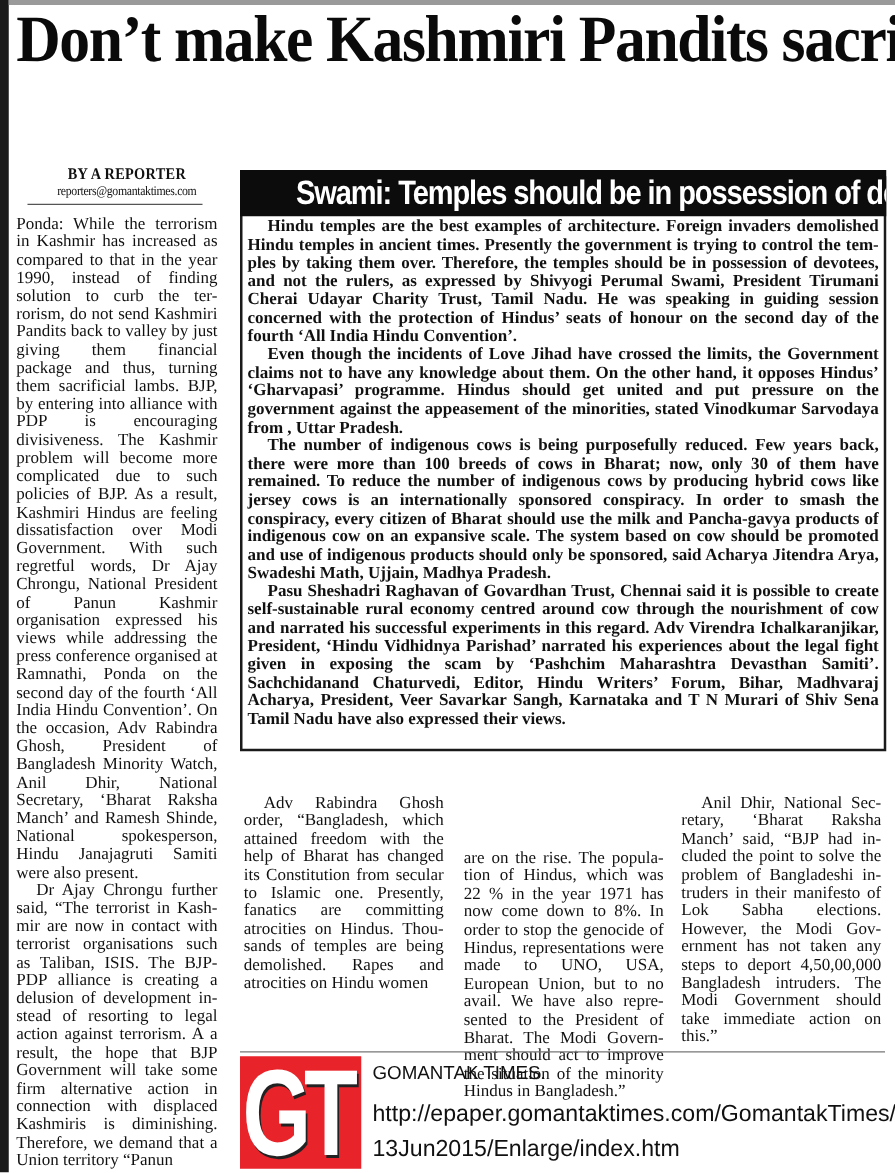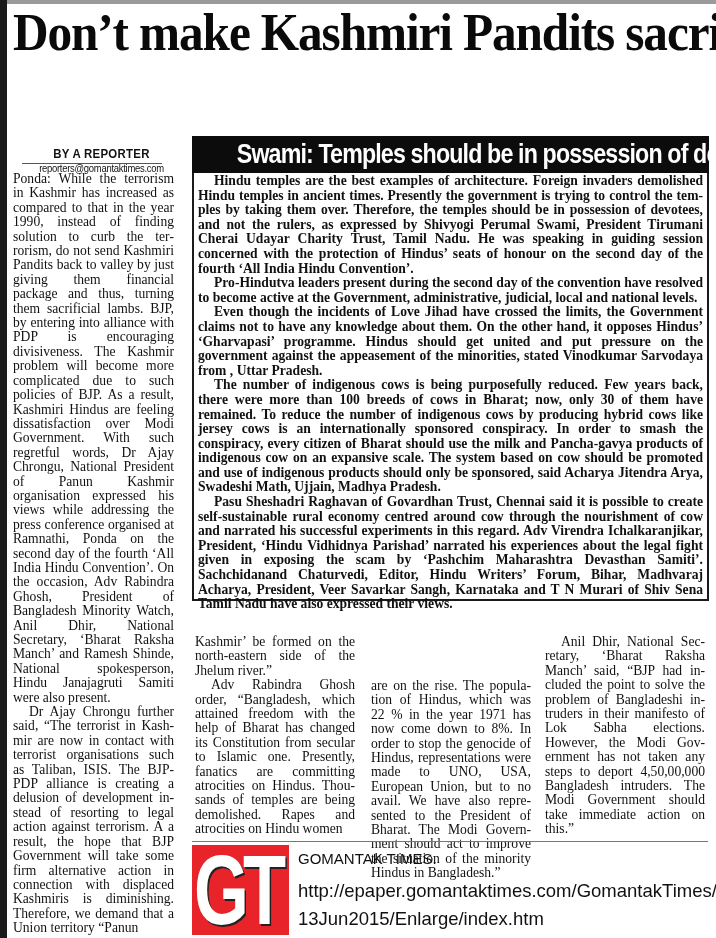--- a/index.html
+++ b/index.html
@@ -1,20 +1,20 @@
 <!DOCTYPE html>
 <html><head>
 <meta charset="utf-8">
 <style>
   html, body { margin:0; padding:0; background:#ffffff; }
   body { width:716px; height:938px; position:relative; overflow:hidden; font-family:"Liberation Serif", serif; color:#111; }
   .left-bar { position:absolute; left:0; top:0; width:7px; height:938px; background:#1a1a1a; }
   .top-rule { position:absolute; left:7px; top:0; width:709px; height:4px; background:#9a9a9a; }
   .headline { position:absolute; left:13px; top:6px; width:700px; margin:0; font-family:"Liberation Serif", serif; font-weight:bold; font-size:53px; line-height:53px; letter-spacing:-1.2px; color:#0a0a0a; transform:scaleX(0.93); transform-origin:left top; white-space:nowrap; }
-  .byline { position:absolute; left:14px; top:131px; width:175px; text-align:center; font-family:Liberation Sans, sans-serif;margin-top:15px; }
+  .byline { position:absolute; left:14px; top:131px; width:175px; text-align:center; font-family:Liberation Serif, serif; }
   .byline .by { font-weight:bold; font-size:13px; letter-spacing:0.3px; transform:scaleX(0.88); display:block; }
   .byline .email { font-size:10.5px; letter-spacing:-0.3px; display:block; margin-top:1px; transform:scaleX(0.9); }
   .byline-rule { position:absolute; left:22px; top:163px; width:140px; height:1px; background:#555; }
   .col { position:absolute; font-size:13.6px; line-height:14.4px; text-align:justify; hyphens:manual; }
   .col p { margin:0; }
   .col p.indent { text-indent:16px;font-family:Liberation Serif, serif; }
   .col-left { left:13px; top:172px; width:161px; }
   .col-left .dateline { font-weight:normal; }
   .box { position:absolute; left:192px; top:141px; width:517px; height:460px; border:2px solid #1a1a1a; box-sizing:border-box; }
   .box-title { position:absolute; left:192px; top:136px; width:517px; height:37px; background:#0c0c0c; color:#fff; font-family:"Liberation Sans", sans-serif; font-weight:bold; font-size:27px; line-height:37px; text-align:center; letter-spacing:-1px; white-space:nowrap; overflow:hidden; }
@@ -47,28 +47,26 @@
 
 <div class="col col-left">
   <p><span class="dateline">Ponda:</span><span> While the terrorism in Kashmir has increased as compared to that in the year 1990, instead of find­ing solution to curb the ter­rorism, do not send Kash­miri Pandits back to valley by just giving them finan­cial package and thus, turn­ing them sacrificial lambs. BJP, by entering into alli­ance with PDP is encourag­ing divisiveness. The Kash­mir problem will become more complicated due to such policies of BJP. As a result, Kashmiri Hindus are feeling dissatisfaction over Modi Government. With such regretful words, Dr Ajay Chrongu, National President of Panun Kash­mir organisation expressed his views while addressing the press conference organ­ised at Ramnathi, Ponda on the second day of the fourth ‘All India Hindu Conven­tion’. On the occasion, Adv Rabindra Ghosh, President of Bangladesh Minority Watch, Anil Dhir, National Secretary, ‘Bharat Raksha Manch’ and Ramesh Shin­de, National spokesperson, Hindu Janajagruti Samiti were also present.</span></p>
   <p class="indent">Dr Ajay Chrongu further said, “The terrorist in Kash­mir are now in contact with terrorist organisations such as Taliban, ISIS. The BJP-PDP alliance is creating a delusion of development in­stead of resorting to legal action against terrorism. A a result, the hope that BJP Government will take some firm alternative action in connection with displaced Kashmiris is diminishing. Therefore, we demand that a Union territory “Panun</p>
 </div>
 
 <div class="box"></div>
 <div class="box-title"><span>Swami: Temples should be in possession of devotees</span></div>
 <div class="box-body">
   <p>Hindu temples are the best examples of architecture. Foreign invaders demolished Hindu temples in ancient times. Presently the government is trying to control the tem­ples by taking them over. Therefore, the temples should be in possession of devotees, and not the rulers, as expressed by Shivyogi Perumal Swami, President Tirumani Cherai Udayar Charity Trust, Tamil Nadu. He was speaking in guiding session concerned with the protection of Hindus’ seats of honour on the second day of the fourth ‘All India Hin­du Convention’.</p>
-  <p>Pro-Hindutva leaders present during the second day of the convention have resolved to become active at the Government, administrative, judicial, local and national levels.</p>
   <p>Even though the incidents of Love Jihad have crossed the limits, the Government claims not to have any knowledge about them. On the other hand, it opposes Hindus’ ‘Gharvapasi’ programme. Hindus should get united and put pressure on the government against the appeasement of the minorities, stated Vinodkumar Sarvodaya from , Uttar Pradesh.</p>
   <p>The number of indigenous cows is being purposefully reduced. Few years back, there were more than 100 breeds of cows in Bharat; now, only 30 of them have remained. To reduce the number of indigenous cows by producing hybrid cows like jersey cows is an internationally sponsored conspiracy. In order to smash the conspiracy, every citizen of Bharat should use the milk and Pancha-gavya products of indigenous cow on an expan­sive scale. The system based on cow should be promoted and use of indigenous products should only be sponsored, said Acharya Jitendra Arya, Swadeshi Math, Ujjain, Madhya Pradesh.</p>
   <p>Pasu Sheshadri Raghavan of Govardhan Trust, Chennai said it is possible to cre­ate self-sustainable rural economy centred around cow through the nourishment of cow and narrated his successful experiments in this regard. Adv Virendra Ichalkaranjikar, President, ‘Hindu Vidhidnya Parishad’ narrated his experiences about the legal fight giv­en in exposing the scam by ‘Pashchim Maharashtra Devasthan Samiti’. Sachchidanand Chaturvedi, Editor, Hindu Writers’ Forum, Bihar, Madhvaraj Acharya, President, Veer Savarkar Sangh, Karnataka and T N Murari of Shiv Sena Tamil Nadu have also ex­pressed their views.</p>
 </div>
 
 <div class="col col3 col-a">
-  <p>Kashmir’ be formed on the north-eastern side of the Jhelum river.”</p>
   <p class="indent">Adv Rabindra Ghosh order, “Bangladesh, which attained freedom with the help of Bharat has changed its Constitution from secu­lar to Islamic one. Present­ly, fanatics are committing atrocities on Hindus. Thou­sands of temples are be­ing demolished. Rapes and atrocities on Hindu women</p>
 </div>
 <div class="col col3 col-b">
   <p>are on the rise. The popula­tion of Hindus, which was 22 % in the year 1971 has now come down to 8%. In order to stop the genocide of Hindus, representations were made to UNO, USA, European Union, but to no avail. We have also repre­sented to the President of Bharat. The Modi Govern­ment should act to improve the situation of the minori­ty Hindus in Bangladesh.”</p>
 </div>
 <div class="col col3 col-c">
   <p class="indent">Anil Dhir, National Sec­retary, ‘Bharat Raksha Manch’ said, “BJP had in­cluded the point to solve the problem of Bangladeshi in­truders in their manifes­to of Lok Sabha elections. However, the Modi Gov­ernment has not taken any steps to deport 4,50,00,000 Bangladesh intruders. The Modi Government should take immediate action on this.”</p>
 </div>
 
 <div class="footer-rule"></div>

